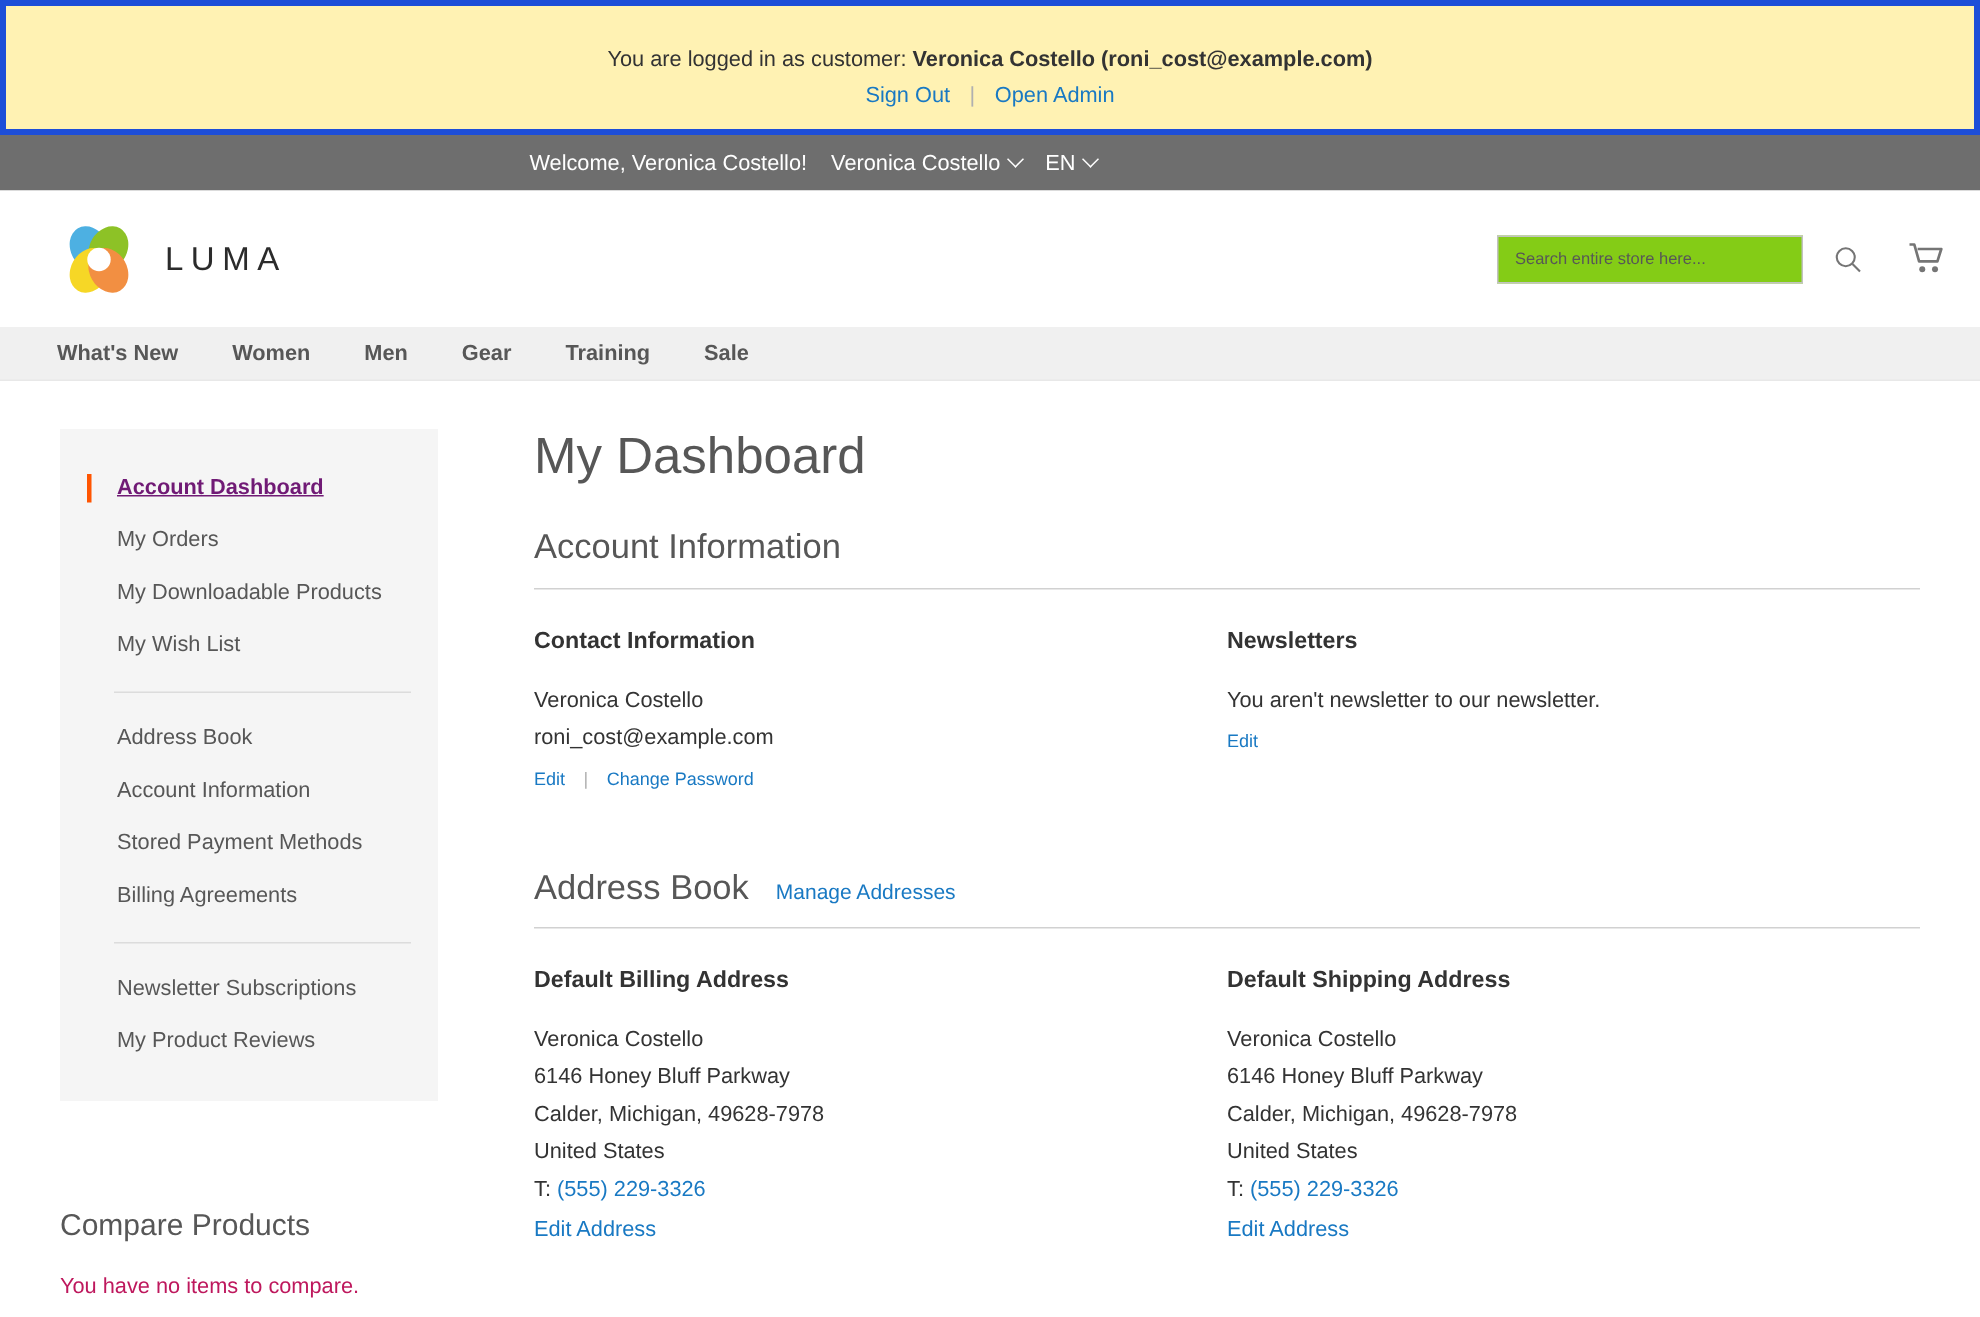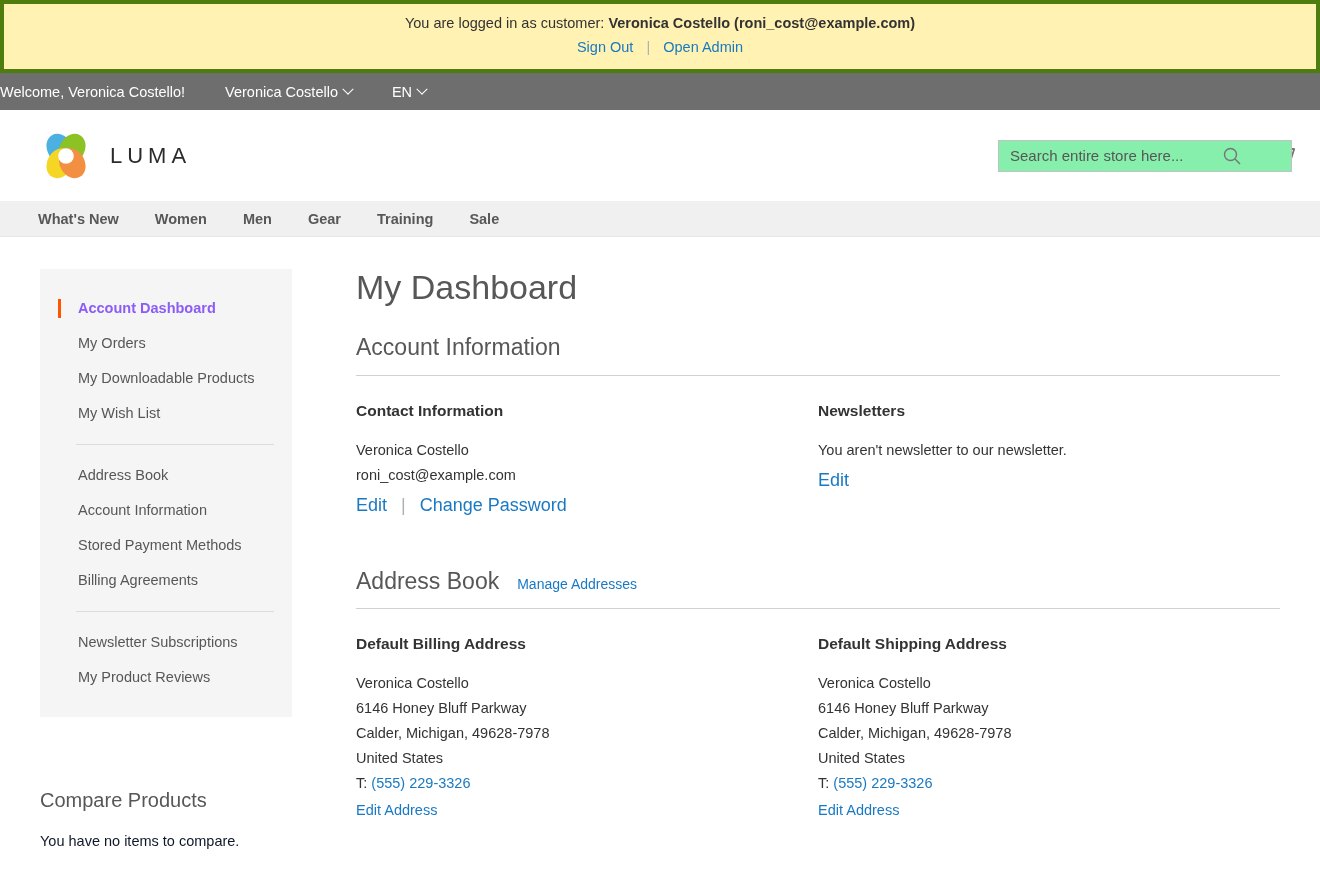--- a/index.html
+++ b/index.html
@@ -10,22 +10,22 @@
     background: #ffffff;
     font-family: "Liberation Sans", sans-serif;
     font-size: 14px;
     color: #333333;
     overflow: hidden;
   }
 
   
   .impersonate-bar {
     background: #fff2b3;
-    border: 4px solid #4d7c0f;
-    padding: 9px 10px 11px;
+    border: 4px solid #1d4ed8;
+    padding: 26px 10px 11px;
     text-align: center;
     line-height: 1.45;
   }
   .impersonate-text {
     font-size: 14.5px;
     color: #333333;
   }
   .impersonate-text b { font-weight: bold; }
   .impersonate-links {
     margin-top: 3px;
@@ -44,25 +44,24 @@
   
   .panel-wrapper {
     background: #6e6e6e;
     height: 37px;
   }
   .panel-inner {
     width: 1104px;
     height: 37px;
     display: flex;
     align-items: center;
-    justify-content: flex-start;
+    justify-content: center;
     padding-right: 20px;
     color: #ffffff;
     font-size: 14.5px;
-    gap: 24px;
   }
   .panel-welcome { margin-right: 16px; }
   .panel-dd {
     margin-right: 16px;
     display: flex;
     align-items: center;
     cursor: pointer;
     white-space: nowrap;
   }
   .panel-dd:last-child { margin-right: 0; }
@@ -100,27 +99,27 @@
   .header-right {
     margin-left: auto;
     display: flex;
     align-items: center;
   }
   .search-wrap {
     position: relative;
     width: 250px;
   }
   .search-input {
-    width: 294px;
+    width: 204px;
     height: 32px;
     border: 1px solid #c2c2c2;
-    background: #86efac;
+    background: #84cc16;
     padding: 0 32px 0 11px;
     font-family: "Liberation Sans", sans-serif;
-    font-size: 15px;
+    font-size: 11px;
     color: #575757;
     outline: none;
     border-radius: 0;
   }
   .search-input::placeholder { color: #575757; opacity: 1; }
   .search-btn {
     position: absolute;
     right: 6px;
     top: 6px;
     width: 20px;
@@ -172,22 +171,23 @@
   .side-group { padding: 0 18px; }
   .side-item {
     font-size: 14.5px;
     color: #575757;
     padding: 7px 0 7px 20px;
     cursor: pointer;
     position: relative;
     line-height: 1.45;
   }
   .side-item.current {
-    color: #8b5cf6;
+    color: #701a75;
     font-weight: bold;
+    text-decoration: underline;
   }
   .side-item.current::before {
     content: "";
     position: absolute;
     left: 0;
     top: 8px;
     bottom: 8px;
     width: 3px;
     background: #ff5501;
   }
@@ -196,21 +196,21 @@
     background: #dcdcdc;
     margin: 13px 18px 13px 36px;
   }
   .compare-block { padding: 72px 0 0 0; }
   .compare-title {
     font-size: 20px;
     font-weight: 300;
     color: #575757;
     margin-bottom: 21px;
   }
-  .compare-empty { font-size: 14.5px; color: #0f172a; }
+  .compare-empty { font-size: 14.5px; color: #be185d; }
 
   
   .content {
     flex: 1;
     padding-left: 64px;
   }
   .page-title {
     font-size: 34px;
     font-weight: 400;
     color: #575757;
@@ -247,21 +247,21 @@
     color: #333333;
     margin-bottom: 18px;
   }
   .box-line {
     font-size: 14.5px;
     color: #333333;
     line-height: 1.72;
   }
   .box-links {
     margin-top: 7px;
-    font-size: 18px;
+    font-size: 12px;
   }
   .box-links a, a.inline-link {
     color: #1979c3;
     text-decoration: none;
     cursor: pointer;
   }
   .section-gap { height: 52px; }
   .addr-links { margin-top: 6px; font-size: 14.5px; }
 </style>
 </head>

